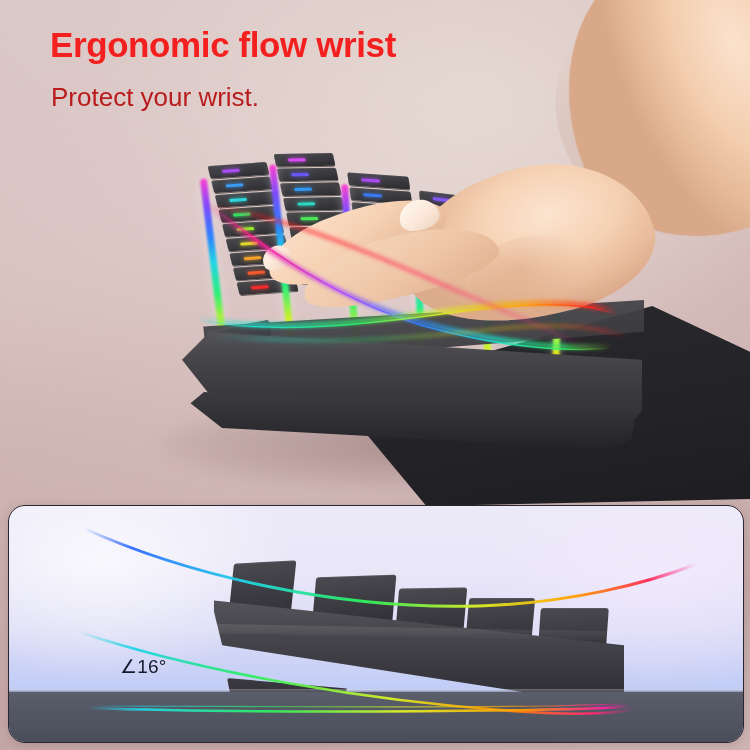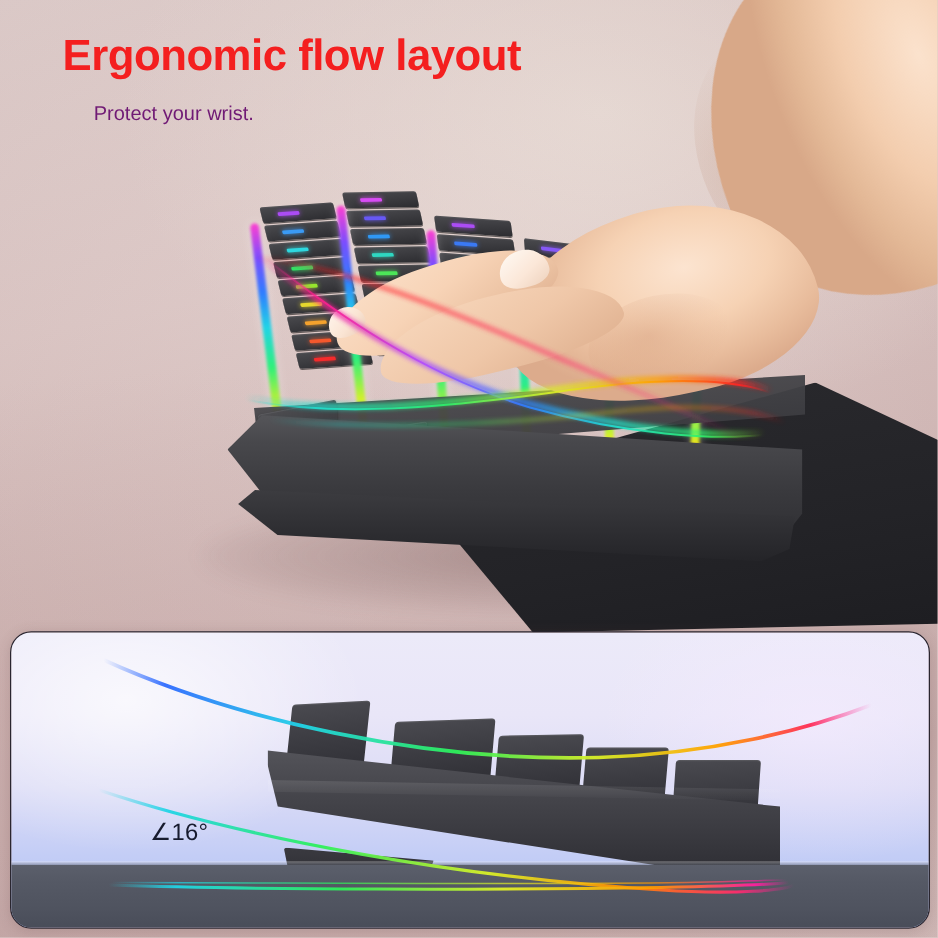--- a/index.html
+++ b/index.html
@@ -25,22 +25,22 @@
   }
 
   
   .headline{
     position:absolute;left:50px;top:27px;
     font-size:35px;font-weight:bold;letter-spacing:-.4px;
     color:#f41f1f;white-space:nowrap;line-height:1;
   }
   .subhead{
     position:absolute;left:51px;top:84px;
-    font-size:16px;font-weight:normal;color:#701a75;
-    white-space:nowrap;line-height:1;margin-left:24px;
+    font-size:26px;font-weight:normal;color:#b91c1c;
+    white-space:nowrap;line-height:1;
   }
 
   
   .arm{
     position:absolute;left:566px;top:-46px;width:250px;height:286px;
     border-radius:52% 46% 44% 58%/60% 52% 48% 40%;
     transform:rotate(-21deg);
     background:
       radial-gradient(ellipse 120px 230px at 74% 38%, #fbe2cd 0%, #f3cdae 48%, #e3b896 80%, #d8a888 100%);
     filter:blur(.4px);
@@ -225,21 +225,21 @@
   }
 </style>
 </head>
 <body>
 
 <div id="stage">
 
   <div class="bg-base"></div>
   <div class="bg-vignette"></div>
 
-  <div class="headline">Ergonomic flow layout</div>
+  <div class="headline">Ergonomic flow wrist</div>
   <div class="subhead">Protect your wrist.</div>
 
   <div class="arm-shade"></div>
   <div class="arm"></div>
 
   <div class="kb-shadow"></div>
 
   <div class="kb">
     <div class="kb-keyfield"></div>
 

